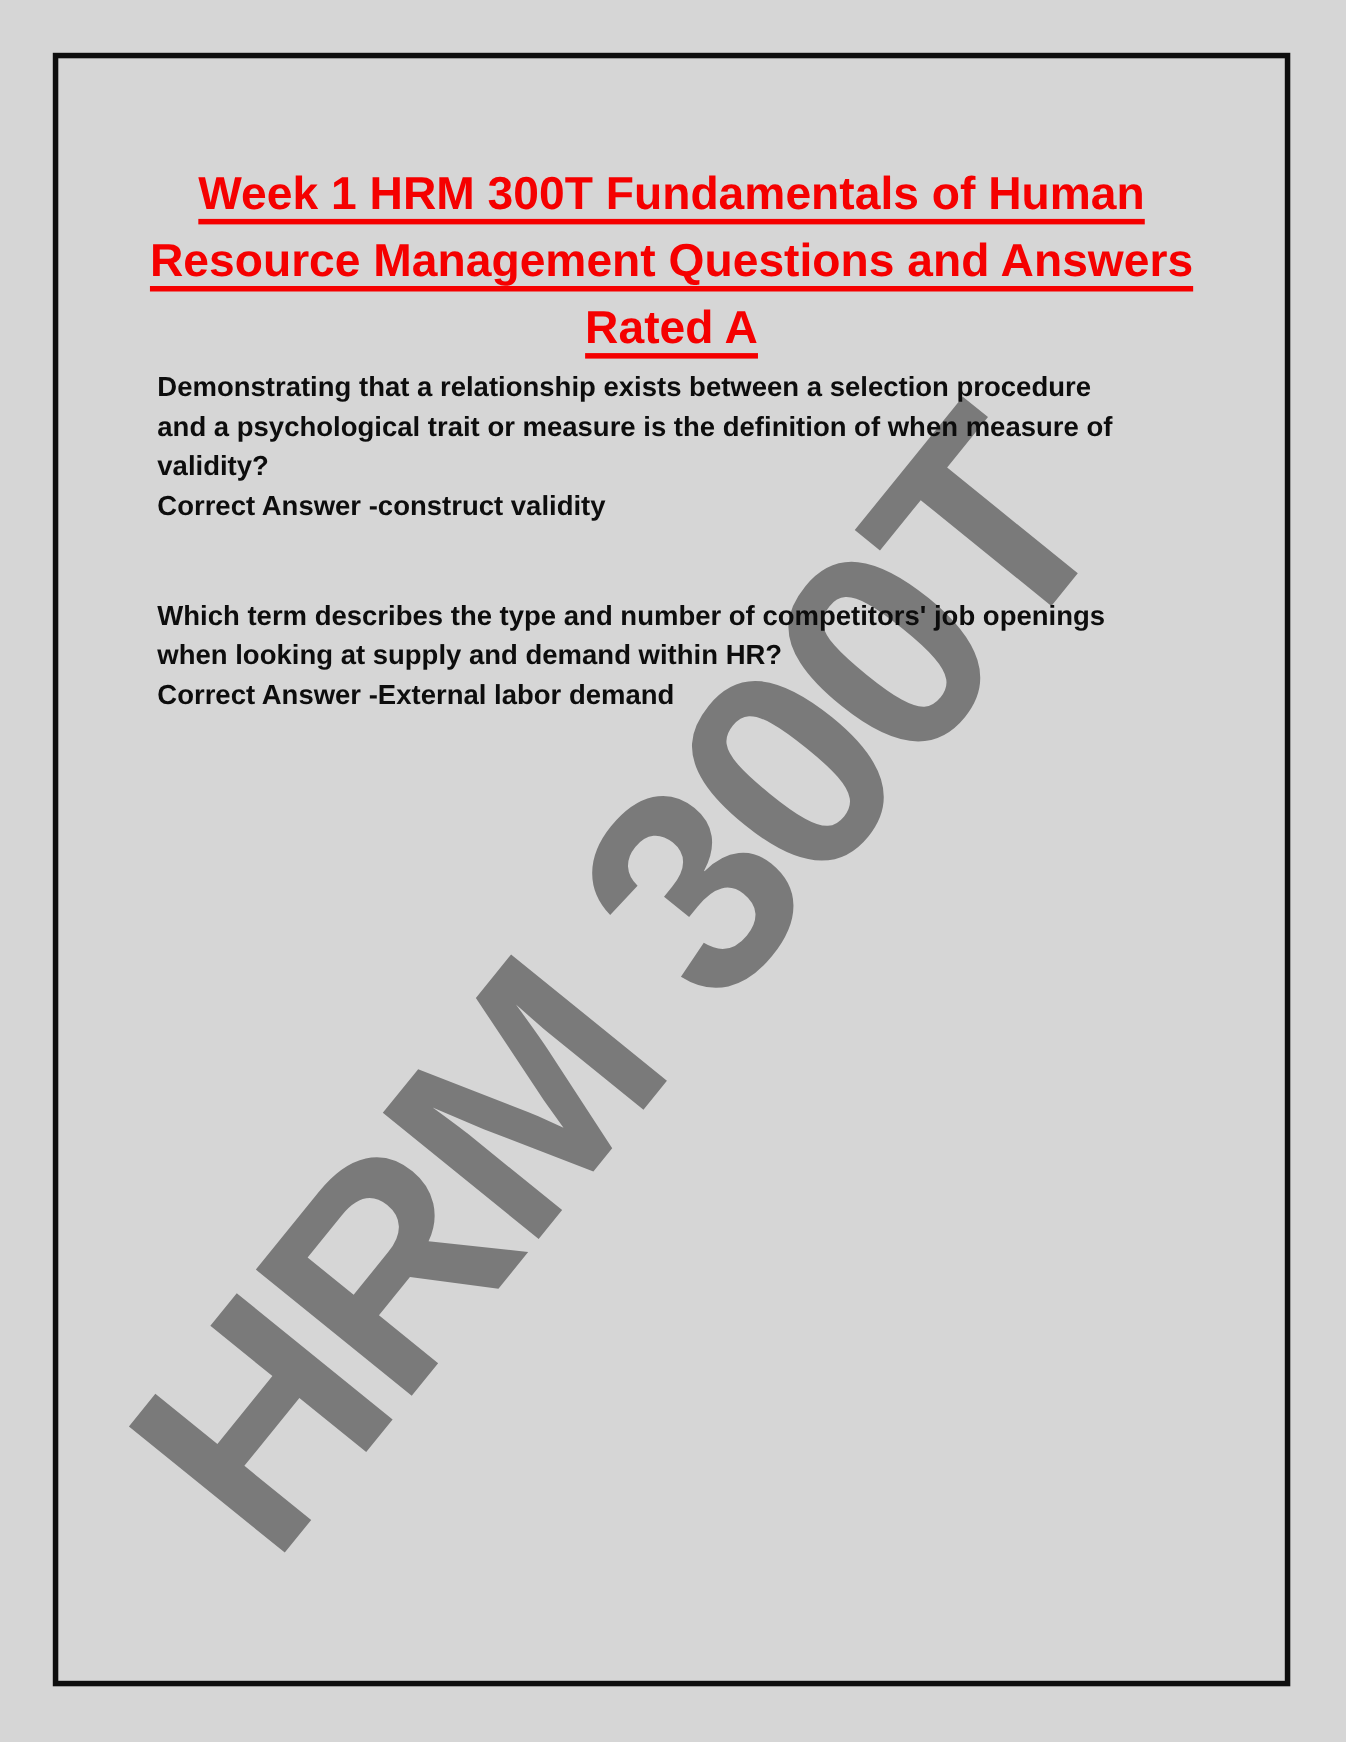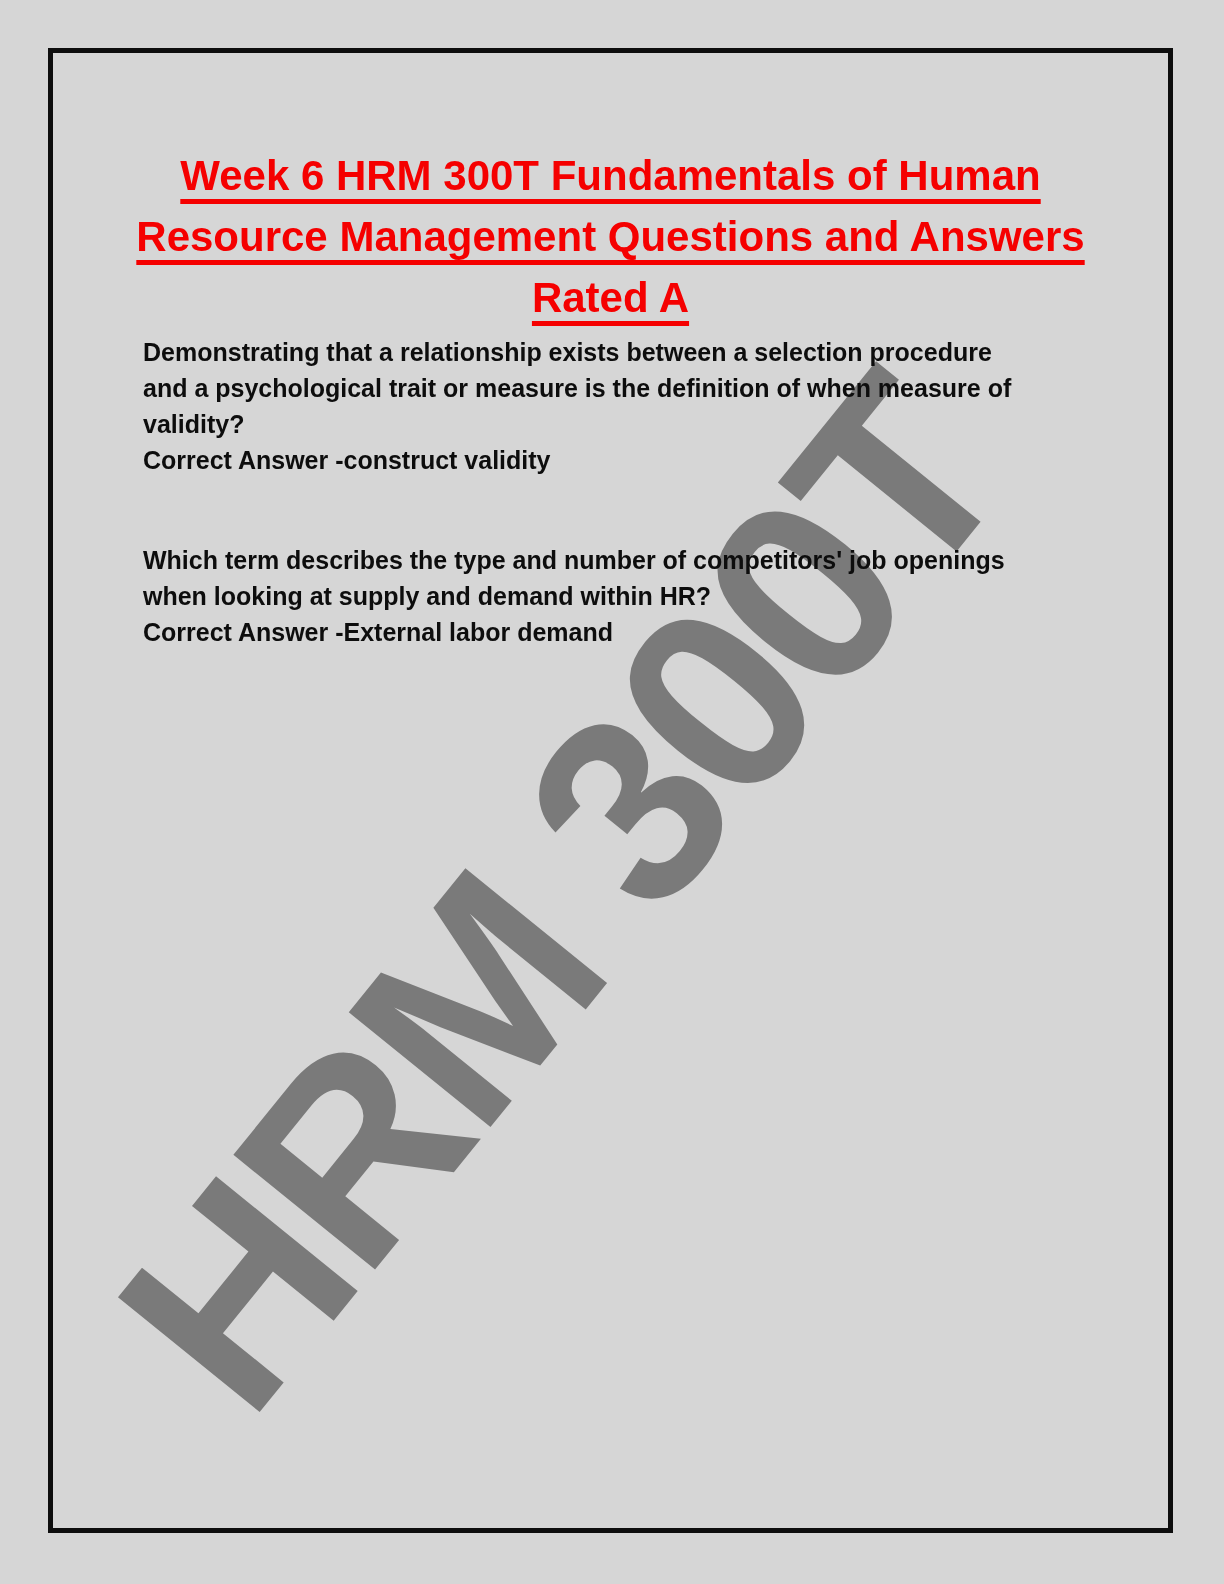--- a/index.html
+++ b/index.html
@@ -71,21 +71,21 @@
     margin:0 0 64px 0;
   }
 </style>
 </head>
 <body>
 
 <div class="watermark">HRM 300T</div>
 
 <div class="frame">
 
-  <h1 class="title">Week 6 HRM 300T Fundamentals of Human
+  <h1 class="title">Week 1 HRM 300T Fundamentals of Human
 Resource Management Questions and Answers
 Rated A</h1>
 
   <div class="content">
     <p class="qa">Demonstrating that a relationship exists between a selection procedure
 and a psychological trait or measure is the definition of when measure of
 validity?
 Correct Answer -construct validity</p>
     <p class="qa">Which term describes the type and number of competitors' job openings
 when looking at supply and demand within HR?

